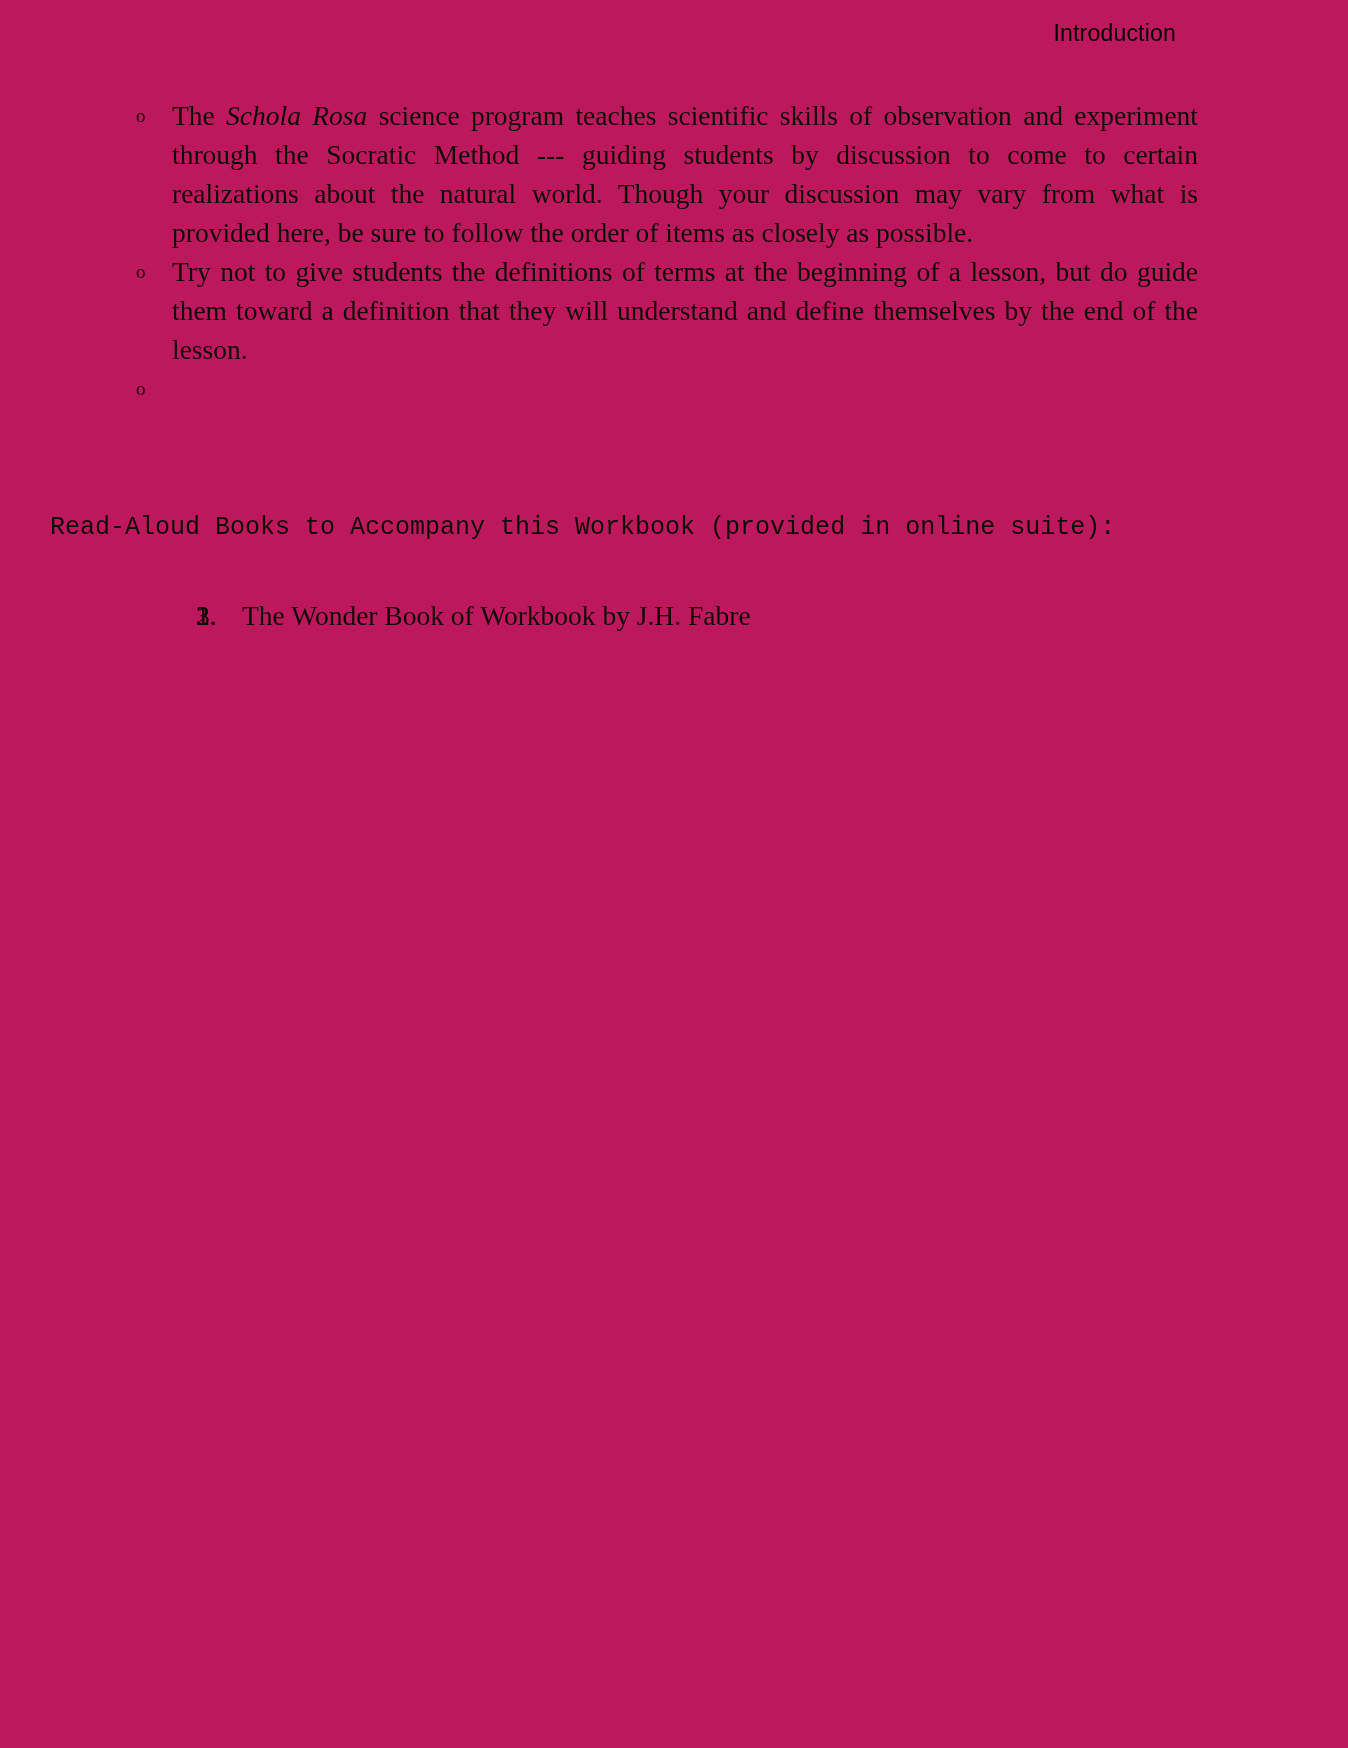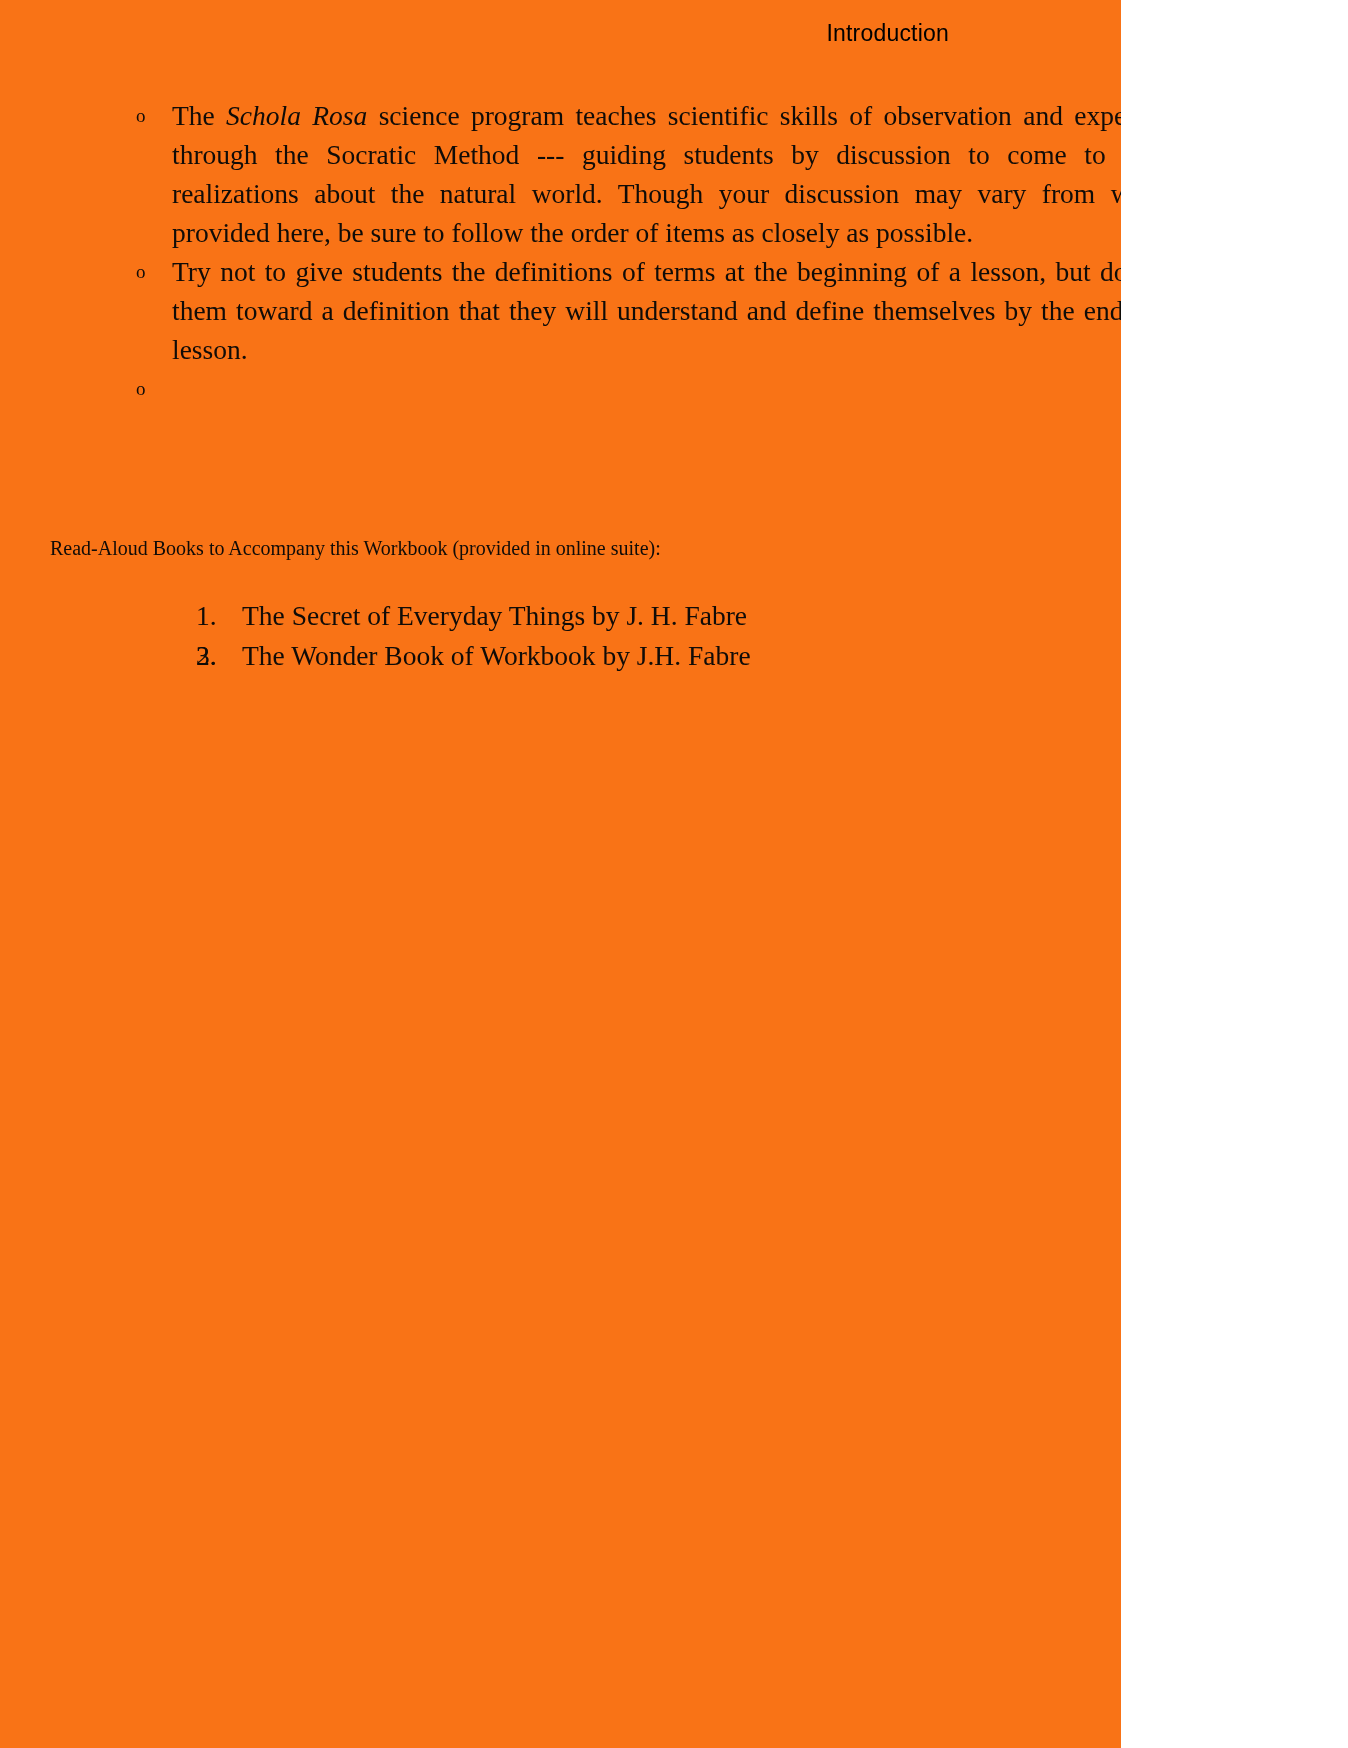--- a/index.html
+++ b/index.html
@@ -2,23 +2,23 @@
 <html><head>
 <meta charset="utf-8">
 <style>
   html, body {
     margin: 0;
     padding: 0;
     background: #ffffff;
   }
   .page {
     position: relative;
-    width: 1121px;
+    width: 1348px;
     height: 1748px;
-    background: #f97316;
+    background: #be185d;
     box-sizing: border-box;
     overflow: hidden;
   }
 
   
   .page-header {
     position: absolute;
     top: 20px;
     right: 172px;
     font-family: "Liberation Sans", sans-serif;
@@ -62,25 +62,25 @@
     color: #100c08;
   }
   .bullet-item em {
     font-style: italic;
     font-family: Liberation Serif, serif;
   }
 
   
   .section-lead {
     position: absolute;
-    top: 529px;
+    top: 508px;
     left: 50px;
     width: 1160px;
-    font-family: Liberation Serif, serif;
-    font-size: 20px;
+    font-family: Liberation Mono, monospace;
+    font-size: 25px;
     line-height: 39px;
     color: #100c08;
     white-space: nowrap;
   }
 
   
   .book-list {
     position: absolute;
     top: 596px;
     left: 50px;
@@ -130,21 +130,21 @@
         <span class="bullet-marker">o</span>
       </li>
 
     </ul>
   </div>
 
   <div class="section-lead">Read-Aloud Books to Accompany this Workbook (provided in online suite):</div>
 
   <ol class="book-list">
     <li class="book-item">
-      <span class="book-number">1.</span><span>The Secret of Everyday Things by J. H. Fabre</span>
+      <span class="book-number">1.</span>
     </li>
     <li class="book-item">
       <span class="book-number">2.</span>
     </li>
     <li class="book-item">
       <span class="book-number">3.</span><span>The Wonder Book of Workbook by J.H. Fabre</span>
     </li>
   </ol>
 
 </div>

